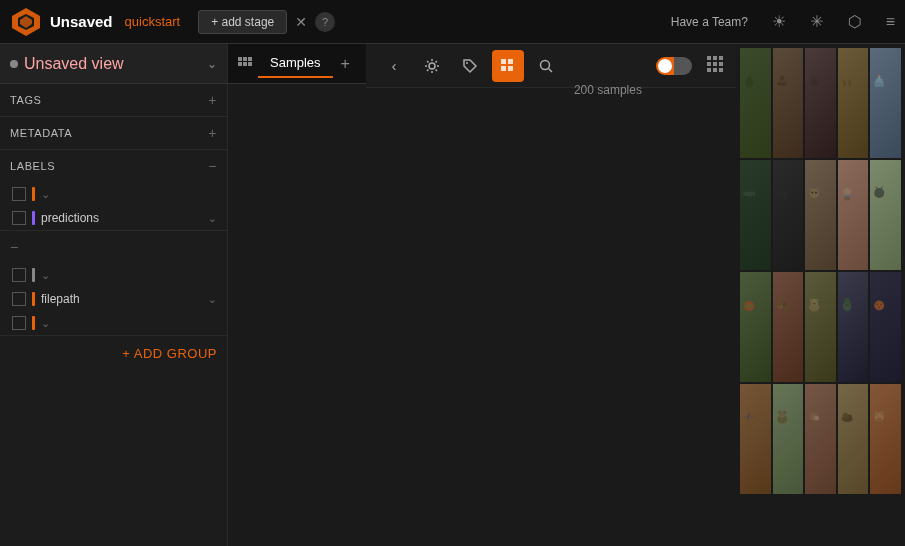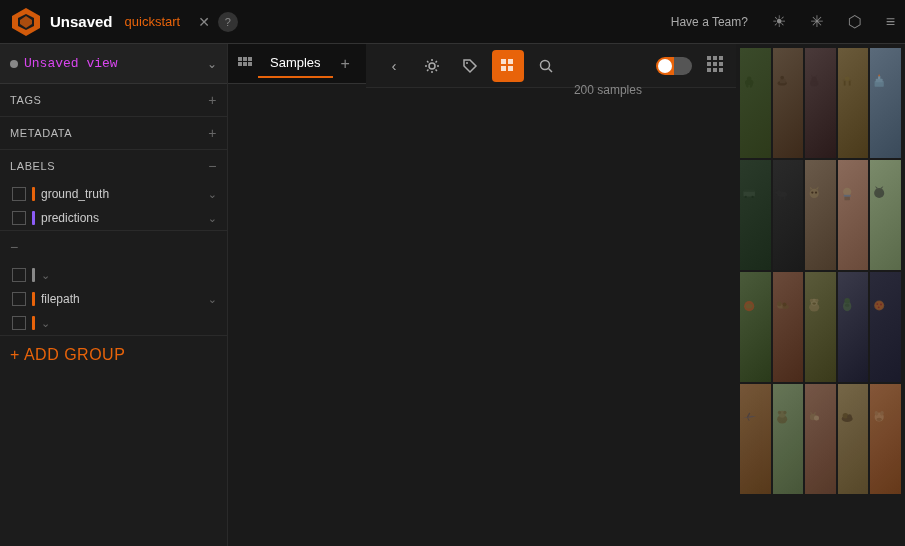--- a/index.html
+++ b/index.html
@@ -101,24 +101,23 @@
       gap: 6px;
       border-bottom: 1px solid #333;
     }
     .view-dot {
       width: 8px;
       height: 8px;
       border-radius: 50%;
       background: #888;
     }
     .view-name {
-      color: #d946ef;
-      font-size: 13px;
+      color: #fca5a5;
+      font-size: 16px;
       flex: 1;
-      font-family: Liberation Mono, monospace;
     }
     .view-chevron {
       color: #888;
       font-size: 12px;
     }
     .filter-section {
       padding: 10px 10px 4px 10px;
     }
     .filter-label {
       color: #666;
@@ -170,24 +169,25 @@
       font-size: 12px;
       flex: 1;
     }
     .sidebar-item .item-chevron {
       color: #666;
       font-size: 11px;
     }
     .add-group {
       padding: 10px;
       color: #e8630a;
-      font-size: 16px;
+      font-size: 13px;
       cursor: pointer;
       text-transform: uppercase;
       letter-spacing: 0.5px;
+      text-align: right;
     }
 
     
     .content {
       flex: 1;
       display: flex;
       flex-direction: row;
       overflow: hidden;
     }
 
@@ -342,20 +342,23 @@
 
 <div class="topbar">
 
   <svg class="logo" viewBox="0 0 32 32">
     <polygon points="16,2 30,10 30,22 16,30 2,22 2,10" fill="#e8630a" opacity="0.9"></polygon>
     <polygon points="16,8 24,12 24,20 16,24 8,20 8,12" fill="#1a1a1a"></polygon>
     <polygon points="16,10 22,14 22,18 16,22 10,18 10,14" fill="#e8630a" opacity="0.7"></polygon>
   </svg>
   <span class="app-name">Unsaved</span>
   <span class="app-subtitle">quickstart</span>
+  <button class="add-stage-btn">
+    <span>+ add stage</span>
+  </button>
   <span class="topbar-close-icon">✕</span>
   <span class="topbar-help-icon" style="background:#333;border-radius:50%;width:20px;height:20px;display:flex;align-items:center;justify-content:center;font-size:11px;">?</span>
   <div class="topbar-right">
     <span class="have-team">Have a Team?</span>
     <span class="topbar-icon">☀</span>
     <span class="topbar-icon">✳</span>
     <span class="topbar-icon">⬡</span>
     <span class="topbar-icon">≡</span>
   </div>
 </div>
@@ -386,21 +389,20 @@
     </div>
 
     <div class="sidebar-group">
       <div class="sidebar-group-header">
         <span class="group-title">LABELS</span>
         <span class="group-icon">−</span>
       </div>
       <div class="sidebar-item">
         <div class="item-checkbox"></div>
         <div class="item-color-bar" style="background:#e8630a;"></div>
-        <span class="item-label">ground_truth</span>
         <span class="item-chevron">⌄</span>
       </div>
       <div class="sidebar-item">
         <div class="item-checkbox"></div>
         <div class="item-color-bar" style="background:#8b5cf6;"></div>
         <span class="item-label">predictions</span>
         <span class="item-chevron">⌄</span>
       </div>
     </div>
 

